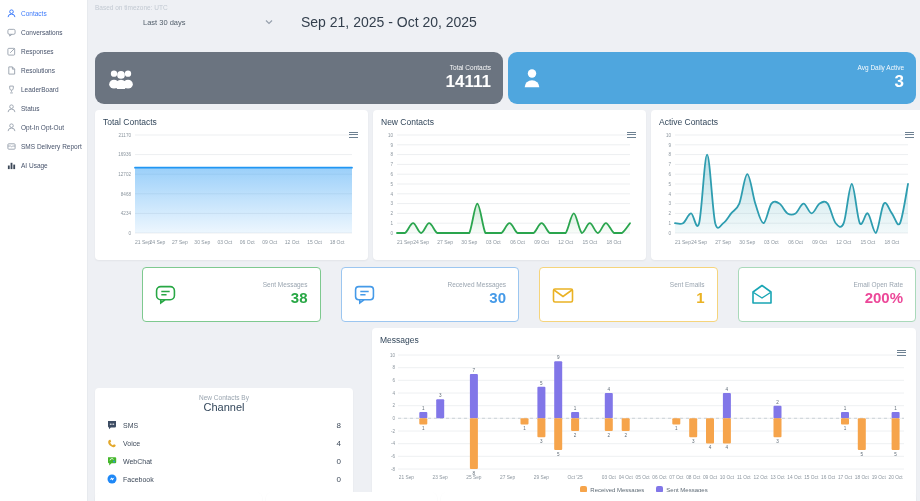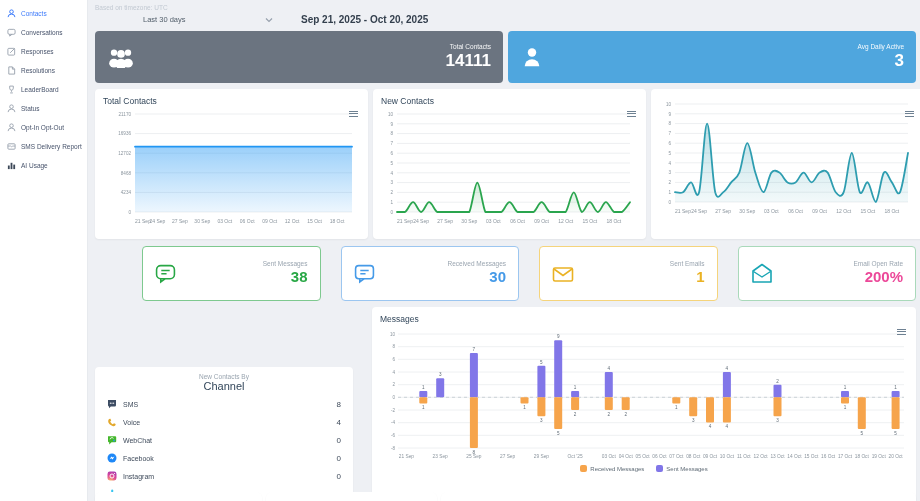--- a/index.html
+++ b/index.html
@@ -13,26 +13,26 @@
   .side-item .si { width:9px; height:9px; flex:0 0 9px; display:flex; align-items:center; }
   .side-item span.lbl { font-size:6.5px; color:#47536b; white-space:nowrap; }
   .side-item.active span.lbl { color:#3e7bfa; }
 
   
   .main { position:absolute; left:88px; top:0; width:832px; height:501px; padding:4px 4px 0 7px; }
   .tz-note { font-size:6.5px; color:#c2c9d2; margin-bottom:3px; }
   .filter-row { display:flex; align-items:center; margin-bottom:6px;padding-left:48px; }
   .range-select { display:flex; align-items:center; justify-content:space-between; width:130px;
     font-size:7.5px; color:#54606c; cursor:pointer; }
-  .date-range { font-size:10px; color:#333f4d; font-weight:bold; margin-left:28px; cursor:pointer; }
+  .date-range { font-size:14px; color:#333f4d; font-weight:normal; margin-left:28px; cursor:pointer; }
 
   
   .cards { display:flex; gap:5px; margin-bottom:6px; }
-  .card { flex:1; height:52px; border-radius:4px; color:#fff; display:flex; align-items:center;
-    justify-content:space-between; padding:6px 12px; }
+  .card { flex:1; height:52px; border-radius:9px; color:#fff; display:flex; align-items:center;
+    justify-content:space-between; padding:6px 12px;margin-top:16px; }
   .card .num { font-size:17px; font-weight:bold; text-align:right; line-height:1.15; }
   .card .cap { font-size:6.5px; font-weight:normal; opacity:.95; }
 
   
   .charts-row { display:flex; gap:5px; margin-bottom:7px; }
   .panel { background:#fff; border-radius:4px; box-shadow:0 1px 2px rgba(0,0,0,.05); position:relative; }
   .chart-panel { flex:1; height:150px; padding:7px 8px 4px 8px; }
   .panel-title { font-size:8.5px; color:#33475b; }
   .menu-icon { position:absolute; top:20px; right:10px; width:9px; cursor:pointer; }
   .menu-icon div { height:1px; background:#6e8192; margin:1.5px 0; }
@@ -275,20 +275,21 @@
             <text x="136.5" y="117" font-size="5" fill="#8b959e" text-anchor="middle">06 Oct</text>
             <text x="160.6" y="117" font-size="5" fill="#8b959e" text-anchor="middle">09 Oct</text>
             <text x="184.7" y="117" font-size="5" fill="#8b959e" text-anchor="middle">12 Oct</text>
             <text x="208.8" y="117" font-size="5" fill="#8b959e" text-anchor="middle">15 Oct</text>
             <text x="232.9" y="117" font-size="5" fill="#8b959e" text-anchor="middle">18 Oct</text>
             <path d="M16,106C17.3,106.0,21.4,106.0,24.0,106.0C26.7,104.4,29.4,96.2,32.1,96.2C34.7,96.2,37.4,106.0,40.1,106.0C42.8,106.0,45.5,96.2,48.1,96.2C50.8,96.2,53.5,104.4,56.2,106.0C58.9,106.0,61.5,106.0,64.2,106.0C66.9,106.0,69.6,106.0,72.2,106.0C74.9,106.0,77.6,106.0,80.3,106.0C83.0,106.0,85.6,106.0,88.3,106.0C91.0,101.1,93.7,76.6,96.3,76.6C99.0,76.6,101.7,101.1,104.4,106.0C107.1,106.0,109.7,106.0,112.4,106.0C115.1,106.0,117.8,106.0,120.4,106.0C123.1,104.4,125.8,96.2,128.5,96.2C131.2,96.2,133.8,104.4,136.5,106.0C139.2,106.0,141.9,106.0,144.6,106.0C147.2,106.0,149.9,106.0,152.6,106.0C155.3,104.4,157.9,96.2,160.6,96.2C163.3,96.2,166.0,104.4,168.7,106.0C171.3,106.0,174.0,106.0,176.7,106.0C179.4,106.0,182.0,106.0,184.7,106.0C187.4,102.7,190.1,86.4,192.8,86.4C195.4,86.4,198.1,104.4,200.8,106.0C203.5,106.0,206.1,96.2,208.8,96.2C211.5,96.2,214.2,106.0,216.9,106.0C219.5,106.0,222.2,96.2,224.9,96.2C227.6,96.2,230.3,104.4,232.9,106.0C235.6,106.0,238.3,106.0,241.0,106.0C243.6,104.4,247.7,97.8,249.0,96.2 L249.0,106.0 L16.0,106.0 Z" fill="url(#g1)"></path>
             <path d="M16,106C17.3,106.0,21.4,106.0,24.0,106.0C26.7,104.4,29.4,96.2,32.1,96.2C34.7,96.2,37.4,106.0,40.1,106.0C42.8,106.0,45.5,96.2,48.1,96.2C50.8,96.2,53.5,104.4,56.2,106.0C58.9,106.0,61.5,106.0,64.2,106.0C66.9,106.0,69.6,106.0,72.2,106.0C74.9,106.0,77.6,106.0,80.3,106.0C83.0,106.0,85.6,106.0,88.3,106.0C91.0,101.1,93.7,76.6,96.3,76.6C99.0,76.6,101.7,101.1,104.4,106.0C107.1,106.0,109.7,106.0,112.4,106.0C115.1,106.0,117.8,106.0,120.4,106.0C123.1,104.4,125.8,96.2,128.5,96.2C131.2,96.2,133.8,104.4,136.5,106.0C139.2,106.0,141.9,106.0,144.6,106.0C147.2,106.0,149.9,106.0,152.6,106.0C155.3,104.4,157.9,96.2,160.6,96.2C163.3,96.2,166.0,104.4,168.7,106.0C171.3,106.0,174.0,106.0,176.7,106.0C179.4,106.0,182.0,106.0,184.7,106.0C187.4,102.7,190.1,86.4,192.8,86.4C195.4,86.4,198.1,104.4,200.8,106.0C203.5,106.0,206.1,96.2,208.8,96.2C211.5,96.2,214.2,106.0,216.9,106.0C219.5,106.0,222.2,96.2,224.9,96.2C227.6,96.2,230.3,104.4,232.9,106.0C235.6,106.0,238.3,106.0,241.0,106.0C243.6,104.4,247.7,97.8,249.0,96.2" fill="none" stroke="#2aa54e" stroke-width="1.8" stroke-linecap="round" stroke-linejoin="round"></path>
           </svg></div>
     </div>
     <div class="panel chart-panel">
+      <div class="panel-title">Active Contacts</div>
       <div class="menu-icon">
           <div></div>
           <div></div>
           <div></div>
         </div>
       <div><svg width="257" height="119" viewBox="0 0 257 119">
             <defs>
               <linearGradient id="g2" x1="0" y1="0" x2="0" y2="1">
                 <stop offset="0" stop-color="#2e9db0" stop-opacity="0.32"></stop>
                 <stop offset="1" stop-color="#2e9db0" stop-opacity="0.06"></stop>

